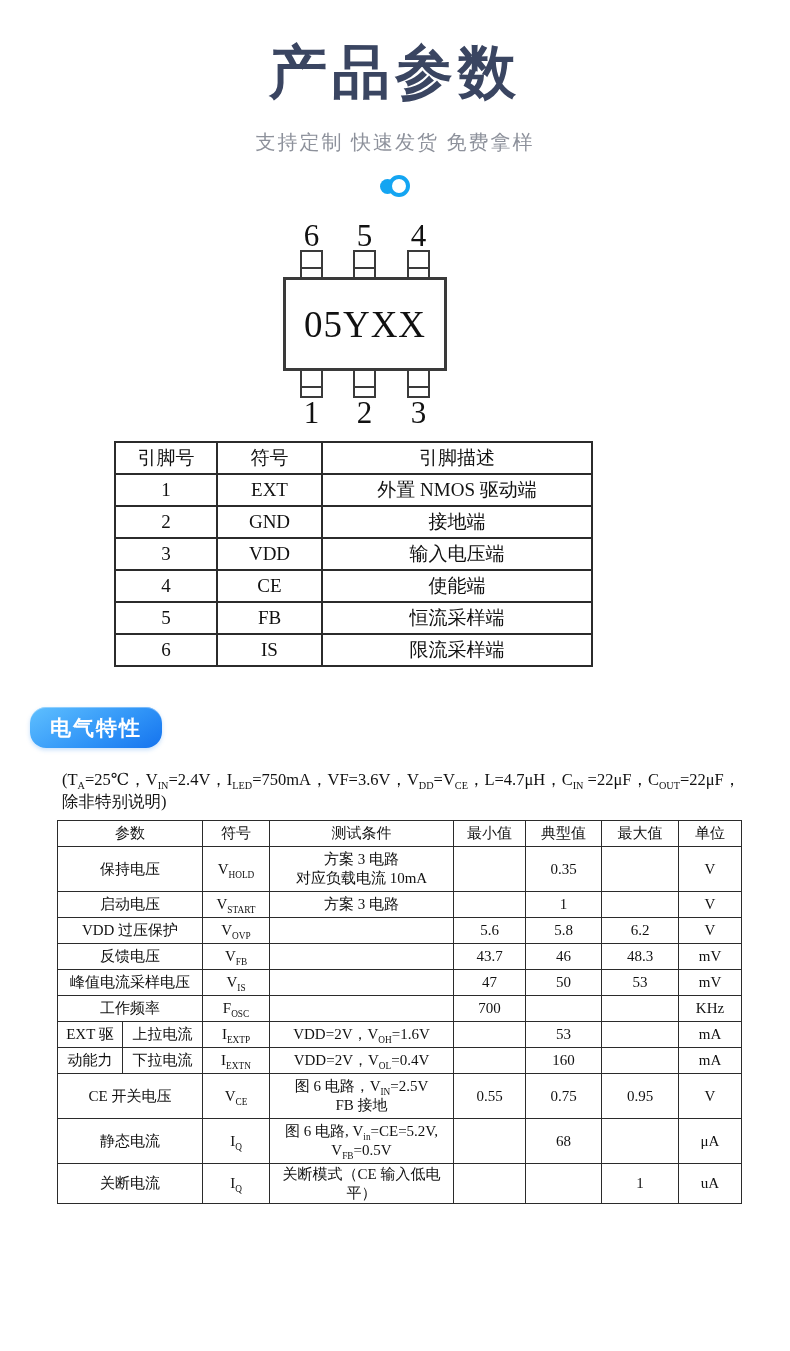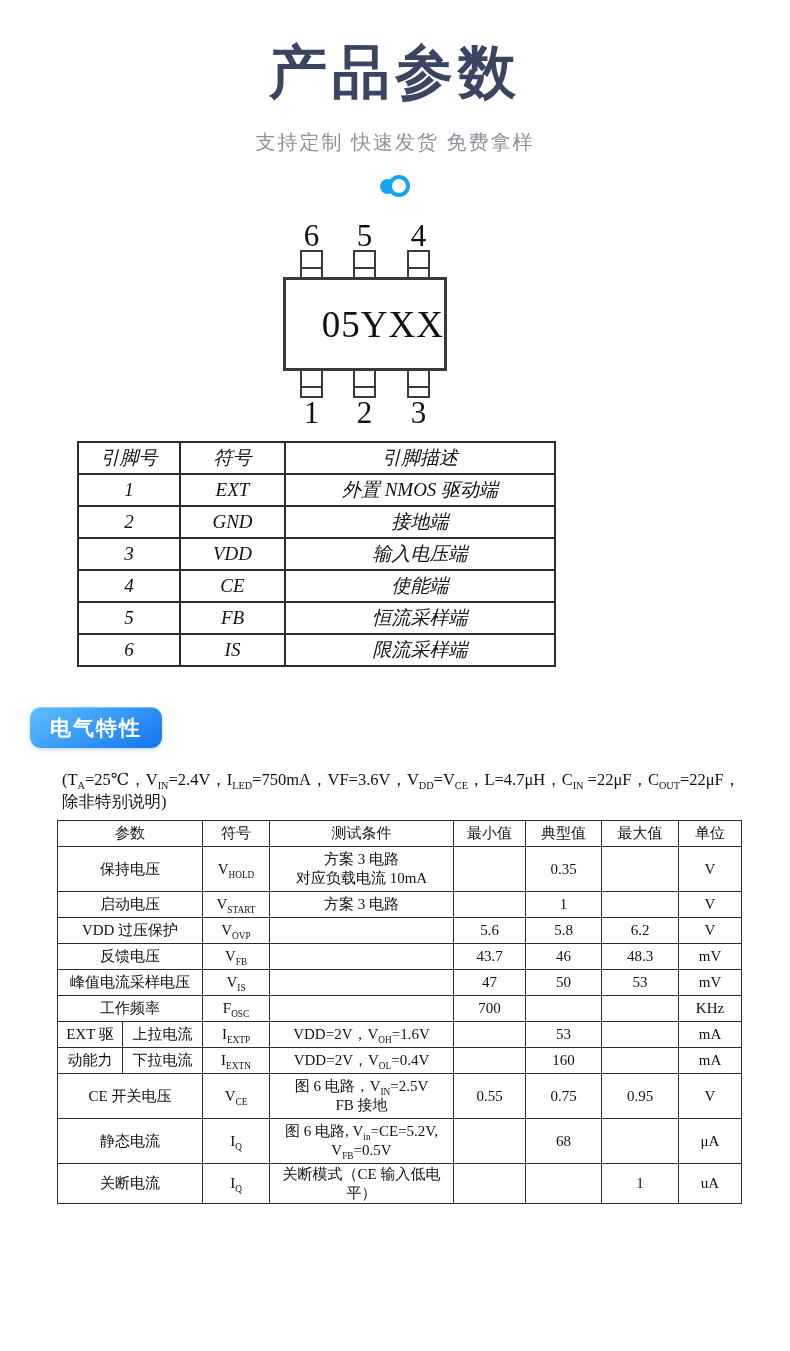--- a/index.html
+++ b/index.html
@@ -14,41 +14,41 @@
   .dots { margin-top:18px; display:flex; justify-content:center; align-items:center; height:24px; }
   .dot-solid { width:15px; height:15px; border-radius:50%; background:#14a5f2; }
   .dot-ring  { width:22px; height:22px; border-radius:50%; border:4.5px solid #14a5f2;
                background:#fff; margin-left:-7px; }
 
   .badge { display:inline-block; color:#fff; font-weight:bold; font-size:21px; letter-spacing:2px;
            text-align:center; line-height:41px; width:132px; height:41px; border-radius:16px;
            background:linear-gradient(150deg,#5fc0ff 0%,#2f93f7 60%,#1573ee 100%);
            box-shadow:inset 0 1px 0 rgba(255,255,255,.35), 0 2px 4px rgba(30,130,240,.25); }
   .badge-pin  { margin:30px 0 0 22px; }
-  .badge-elec { margin:40px 0 0 30px;border-radius:11px; }
+  .badge-elec { margin:40px 0 0 30px; }
 
   
   .diagram { position:relative; height:205px; margin-top:25px; }
   .chip-body { position:absolute; left:283px; top:54px; width:164px; height:94px;
                border:3px solid #3a3a3a; background:#fff; display:flex; align-items:center;
-               justify-content:flex-end; z-index:2; }
+               justify-content:center; z-index:2; }
   .chip-label { font-family:"Liberation Serif","DejaVu Serif",serif; font-size:37px; color:#111;
                 letter-spacing:1px; }
   .pin { position:absolute; width:23px; height:29px; border:2.5px solid #3a3a3a; background:#fff; z-index:1; }
   .pin::after { content:""; position:absolute; left:0; right:0; top:58%; border-top:2.5px solid #3a3a3a; }
   .pin-top { top:27px; } .pin-bottom { top:146px; }
   .p1 { left:300px; } .p2 { left:353px; } .p3 { left:407px; }
   .pin-num { position:absolute; width:23px; text-align:center;
              font-family:"Liberation Serif","DejaVu Serif",serif; font-size:31px; color:#111; }
   .num-top { top:-5px; } .num-bottom { top:172px; }
 
   
-  .pin-table { margin:13px 0 0 77px; border-collapse:collapse;
+  .pin-table { margin:13px 0 0 114px; border-collapse:collapse;
                font-family:"Liberation Serif","DejaVu Serif",serif; font-size:19px; color:#111;
-               text-align:center; table-layout:fixed;font-style:italic; }
+               text-align:center; table-layout:fixed; }
   .pin-table th, .pin-table td { border:2px solid #2b2b2b; height:32px; font-weight:normal; padding:0 4px; }
 
   
   .conditions { margin:21px 0 0 62px; width:682px;
                 font-family:"Liberation Serif","DejaVu Serif",serif;
                 font-size:16.5px; color:#111; line-height:1.33; }
 
   
   .spec-table { margin:7px 0 0 57px; border-collapse:collapse;
                 font-family:"Liberation Serif","DejaVu Serif",serif; font-size:15px; color:#111;

